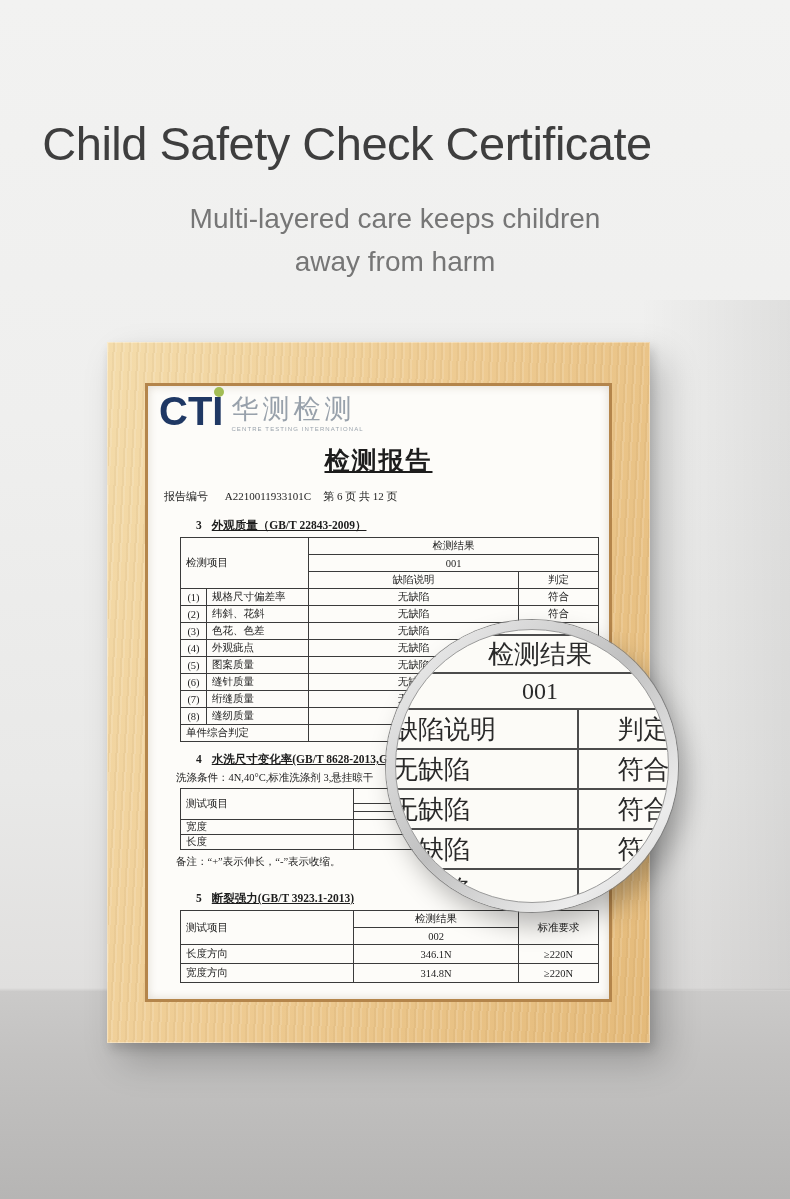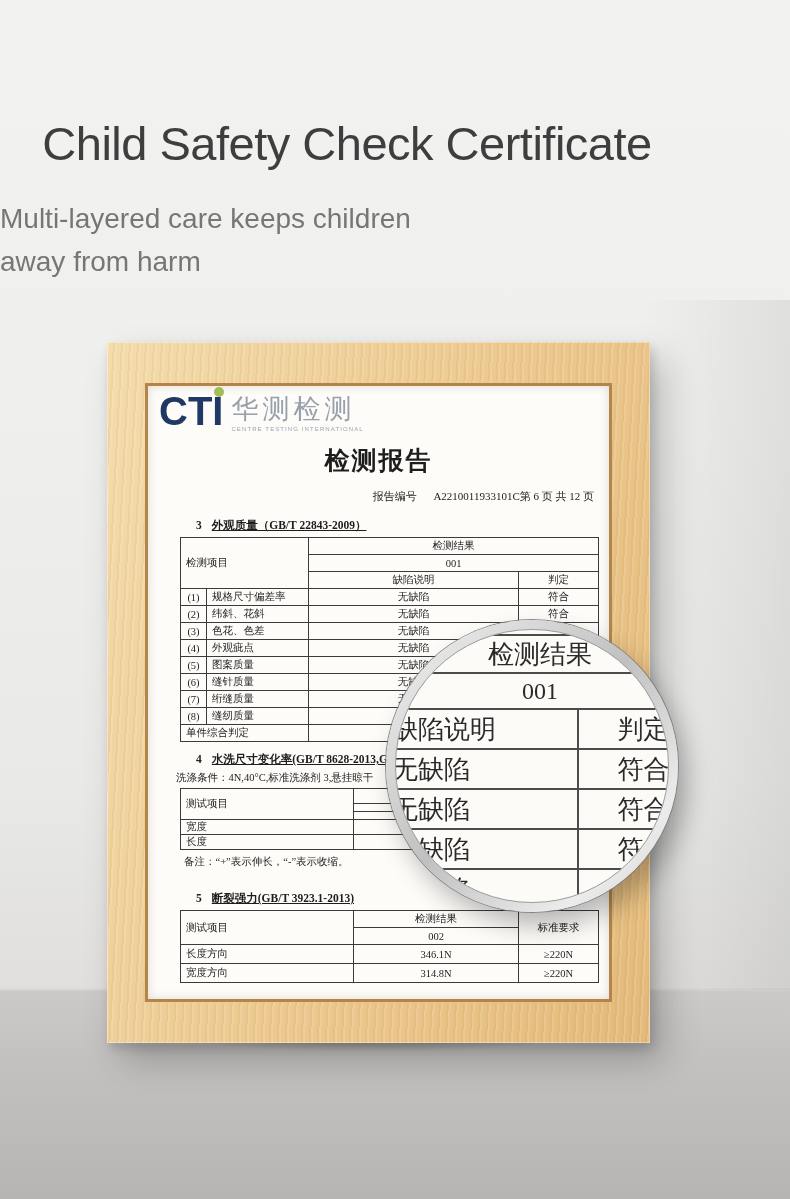--- a/index.html
+++ b/index.html
@@ -14,21 +14,21 @@
   .wall-shade {
     position:absolute; right:0; top:300px; width:150px; height:690px;
     background:linear-gradient(90deg, rgba(0,0,0,0) 0%, rgba(0,0,0,0.07) 100%);
   }
 
   .page-title {
     position:absolute; top:116px; left:0; width:694px; text-align:center;
     font-size:47px; font-weight:500; color:#3e3e3e; letter-spacing:-0.5px;
   }
   .page-subtitle {
-    position:absolute; top:198px; left:0; width:790px; 
+    position:absolute; top:198px; left:0; width:790px; text-align:center;
     font-size:28px; font-weight:400; color:#767676; line-height:1.52;
   }
 
   .contact-shadow {
     position:absolute; left:86px; top:1002px; width:600px; height:58px;
     background:radial-gradient(50% 50% at 48% 50%, rgba(45,40,32,0.45), rgba(45,40,32,0) 72%);
   }
 
   .frame {
     position:absolute; left:107px; top:342px; width:543px; height:701px;
@@ -52,39 +52,39 @@
              line-height:1; color:#1f3864; letter-spacing:0px; }
   .cti-dot { position:absolute; top:-4px; right:-1px; width:10px; height:10px;
              border-radius:50%; background:#a3bd55; }
   .logo-right { margin-left:8px; margin-top:4px; }
   .logo-cn { font-size:27px; line-height:1.1; color:#98a1ab; letter-spacing:4px;
              font-family:Liberation Serif, serif; }
   .logo-en { font-size:6px; color:#9aa3ad; letter-spacing:1.1px;
              font-family:"Liberation Sans",sans-serif; margin-top:1px; white-space:nowrap; }
 
   .report-title { position:absolute; top:58px; left:0; width:100%; text-align:center;
-                  font-size:25px; font-weight:bold; letter-spacing:2px; }
-  .meta { position:absolute; top:103px; left:0; width:100%; padding:0 15px 0 28px;
-          display:flex; justify-content:flex-end; font-size:11px; }
+                  font-size:25px; font-weight:bold; letter-spacing:2px;text-decoration:underline; }
+  .meta { position:absolute; top:103px; left:0; width:100%; padding:0 15px 0 16px;
+          display:flex; justify-content:flex-start; font-size:11px;gap:12px; }
   .meta .lbl { margin-right:14px; }
 
   .content { position:absolute; top:126px; left:0; width:100%; }
   .sec-h { margin:6px 0 4px 48px; font-size:11.5px; font-weight:bold; }
   .sec-h .num { margin-right:10px; }
   .sec-h .txt { text-decoration:underline; }
 
   table.cert { border-collapse:collapse; margin-left:32px; width:418px;
                font-size:10.5px; table-layout:fixed; }
   table.cert td { border:1px solid #3b3b3b; padding:0 3px; height:17px;
                   text-align:center; overflow:hidden; white-space:nowrap; }
   table.cert td.left { text-align:left; padding-left:5px; }
   .h16 td { height:16px; }
 
   .t2 td.small { height:8px; }
-  .note-line { margin:5px 0 0 36px; font-size:10.5px; }
+  .note-line { margin:5px 0 0 28px; font-size:10.5px; }
   .wash-line { margin:3px 0 3px 28px; font-size:10.5px; }
 
   
   .lens {
     position:absolute; left:386px; top:620px; width:292px; height:292px;
     border-radius:50%; padding:9px;
     background:linear-gradient(135deg,#f4f4f4 0%,#c0c0c0 48%,#ececec 80%,#cfcfcf 100%);
     box-shadow:0 0 0 1px rgba(125,125,125,0.9), 8px 14px 26px rgba(0,0,0,0.28);
   }
   .lens-inner {

